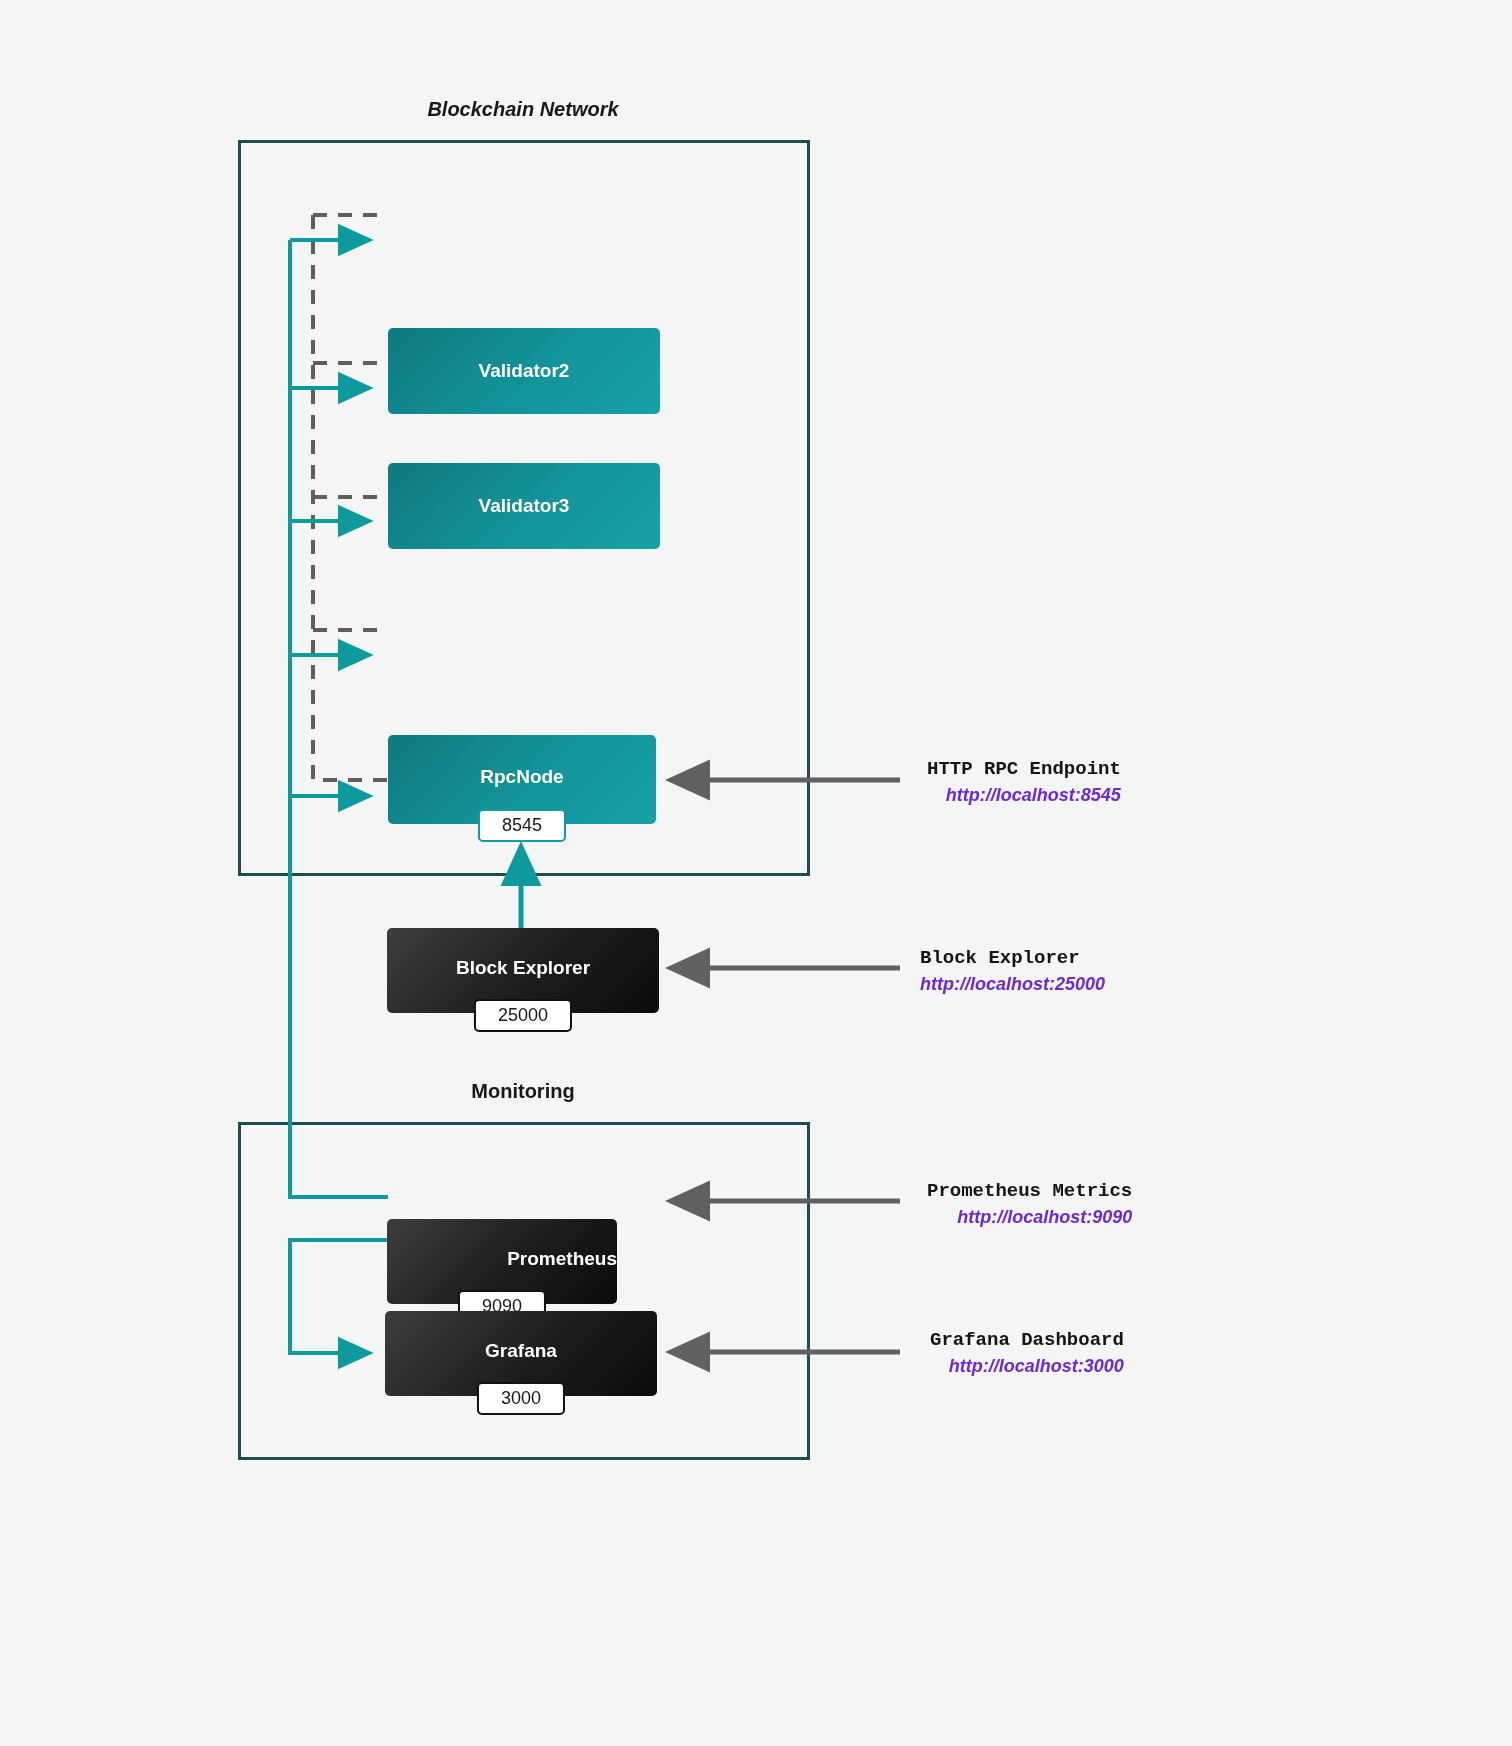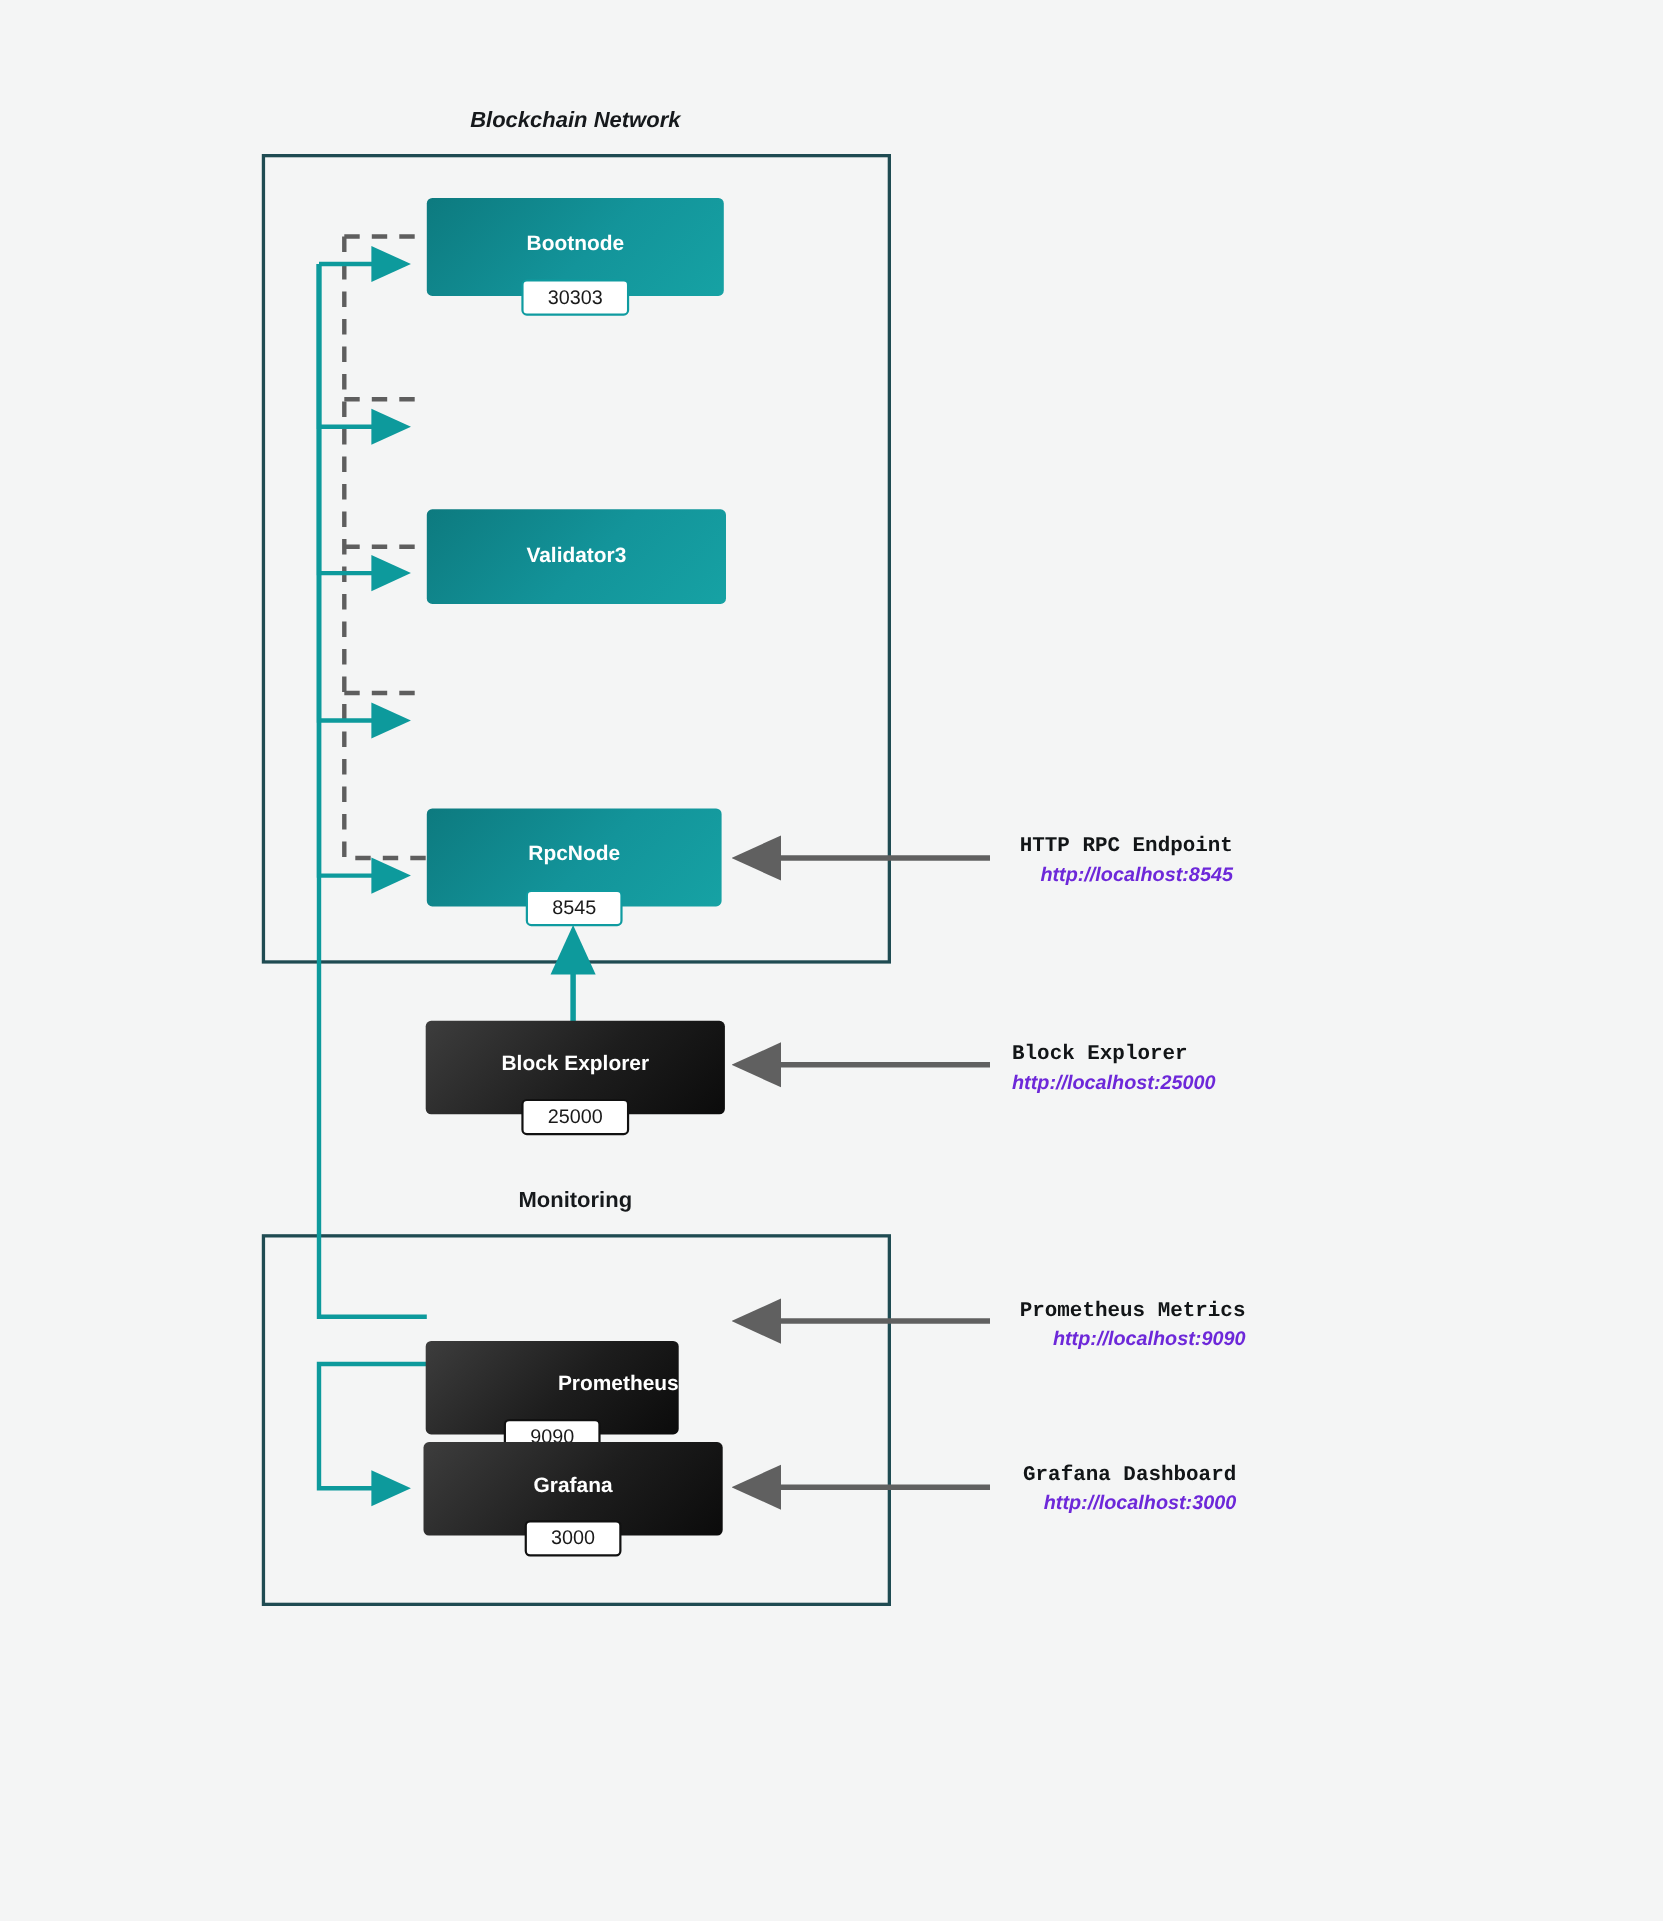--- a/index.html
+++ b/index.html
@@ -94,25 +94,24 @@
     <path d="M521,930 L521,848" stroke="#0d9a9c" stroke-width="5" fill="none" marker-end="url(#ahTeal)"></path>
 
     <g stroke="#606060" stroke-width="5" fill="none" marker-end="url(#ahGray)">
       <path d="M900,780 L672,780"></path>
       <path d="M900,968 L672,968"></path>
       <path d="M900,1201 L672,1201"></path>
       <path d="M900,1352 L672,1352"></path>
     </g>
   </svg>
 
-  <div class="node teal" style="left:388px;top:180px;width:270px;height:89px;">
-    <span class="node-label">Bootnode</span>
-    <span class="port teal-b" style="bottom:-18px;">30303</span>
+
+  <div class="node teal" style="left:388px;top:328px;width:272px;height:86px;">
+    <span class="node-label" style="margin-bottom:0;">Validator2</span>
   </div>
-
 
   <div class="node teal" style="left:388px;top:463px;width:272px;height:86px;">
     <span class="node-label" style="margin-bottom:0;">Validator3</span>
   </div>
 
 
   <div class="node teal" style="left:388px;top:735px;width:268px;height:89px;">
     <span class="node-label">RpcNode</span>
     <span class="port teal-b" style="bottom:-18px;">8545</span>
   </div>

